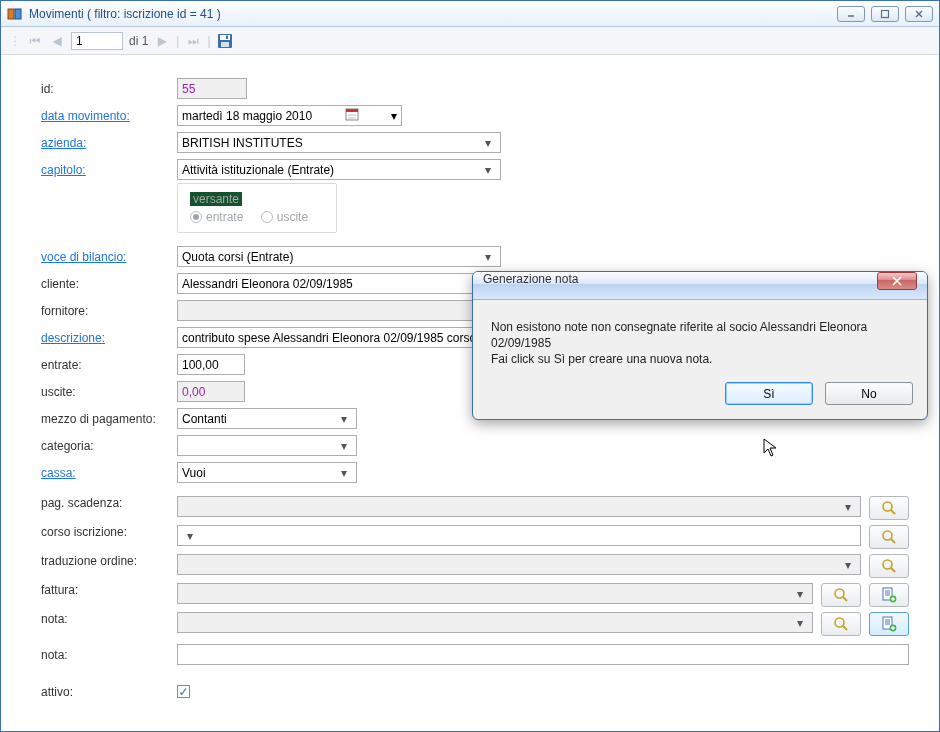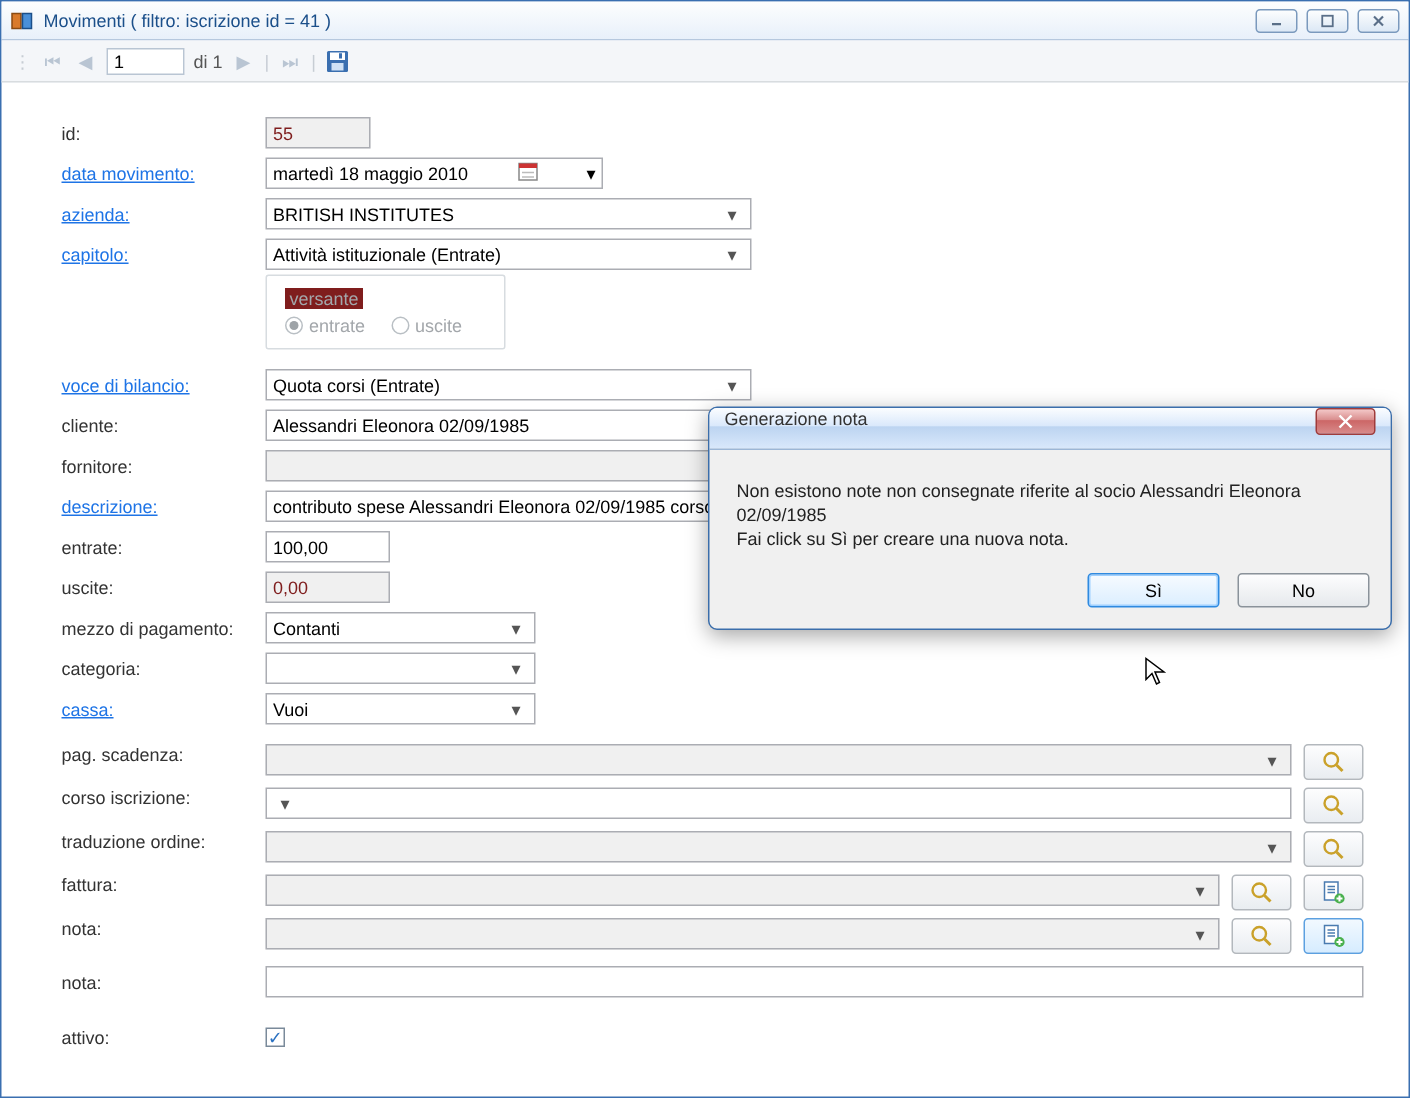--- a/index.html
+++ b/index.html
@@ -14,29 +14,29 @@
   .navbtn.disabled{color:#b9c5d3}
   .navinput{width:52px;height:18px;border:1px solid #b9c5d3;padding:0 4px;background:#fff}
   .navof{color:#555}
   .savebtn svg{width:16px;height:16px}
   .form{padding:20px 30px 10px 40px}
   .row{display:flex;align-items:center;height:27px;margin-bottom:0}
   .lbl{width:136px;color:#333}
   .lbl.link{color:#1e74e6;text-decoration:underline;cursor:pointer}
   .ctrl{position:relative}
   input.tb,.combo,.datepick,.longcombo{border:1px solid #abadb3;background:#fff;height:21px;padding:0 4px}
-  input.tb.ro{background:#f0f0f0;color:#7f1d1d}
+  input.tb.ro{background:#f0f0f0;color:#a21caf}
   .combo,.longcombo,.datepick{display:flex;align-items:center;justify-content:space-between}
   .combo .arrow,.longcombo .arrow,.datepick .cal{width:16px;text-align:center;color:#555}
   .group{border:1px solid #d7dce0;border-radius:2px;padding:8px 12px 6px;width:160px;margin-left:136px;color:#a3a7ab}
-  .group .gt{margin:-14px 12px 4px 0;background:#7f1d1d;display:inline-block;padding:0 3px}
+  .group .gt{margin:-14px 12px 4px 0;background:#14532d;display:inline-block;padding:0 3px}
   .radio{display:inline-flex;align-items:center;margin-right:14px}
   .radio .dot{width:12px;height:12px;border:1px solid #b9bfc4;border-radius:50%;margin-right:4px;position:relative}
   .radio .dot.on::after{content:"";position:absolute;inset:2px;border-radius:50%;background:#9ea3a7}
-  .w70{width:70px}.w80{width:83px}.w180{width:180px}.w300{width:324px}
+  .w70{width:70px}.w80{width:68px}.w180{width:180px}.w300{width:324px}
   .fullrow{display:flex;align-items:flex-start;height:29px}
   .fullrow .lbl{width:136px}
   .fullrow .longcombo{flex:1}
   .iconbtn{width:40px;height:24px;border:1px solid #b3b8bd;border-radius:3px;margin-left:8px;background:linear-gradient(#fdfdfe,#e9edf1);display:flex;align-items:center;justify-content:center}
   .iconbtn.hl{border-color:#5ca0e0;background:linear-gradient(#f2f9ff,#d6ecff)}
   .iconbtn svg{width:16px;height:16px}
   .chk{width:13px;height:13px;border:1px solid #7a8a9a;background:#fff;display:inline-flex;align-items:center;justify-content:center;color:#2a71c1;font-size:12px;line-height:1}
   
   .dialog{position:absolute;left:471px;top:270px;width:456px;border:1px solid #3b6eab;border-radius:6px;background:#f0f0f0;box-shadow:0 4px 14px rgba(0,0,0,0.35);overflow:hidden}
   .dlg-titlebar{height:28px;background:linear-gradient(#fbfdff,#d9e8fb 45%,#bcd4f1 46%,#d9e8fb);display:flex;align-items:flex-start;padding:0 10px;border-bottom:1px solid #9cb6d6}

